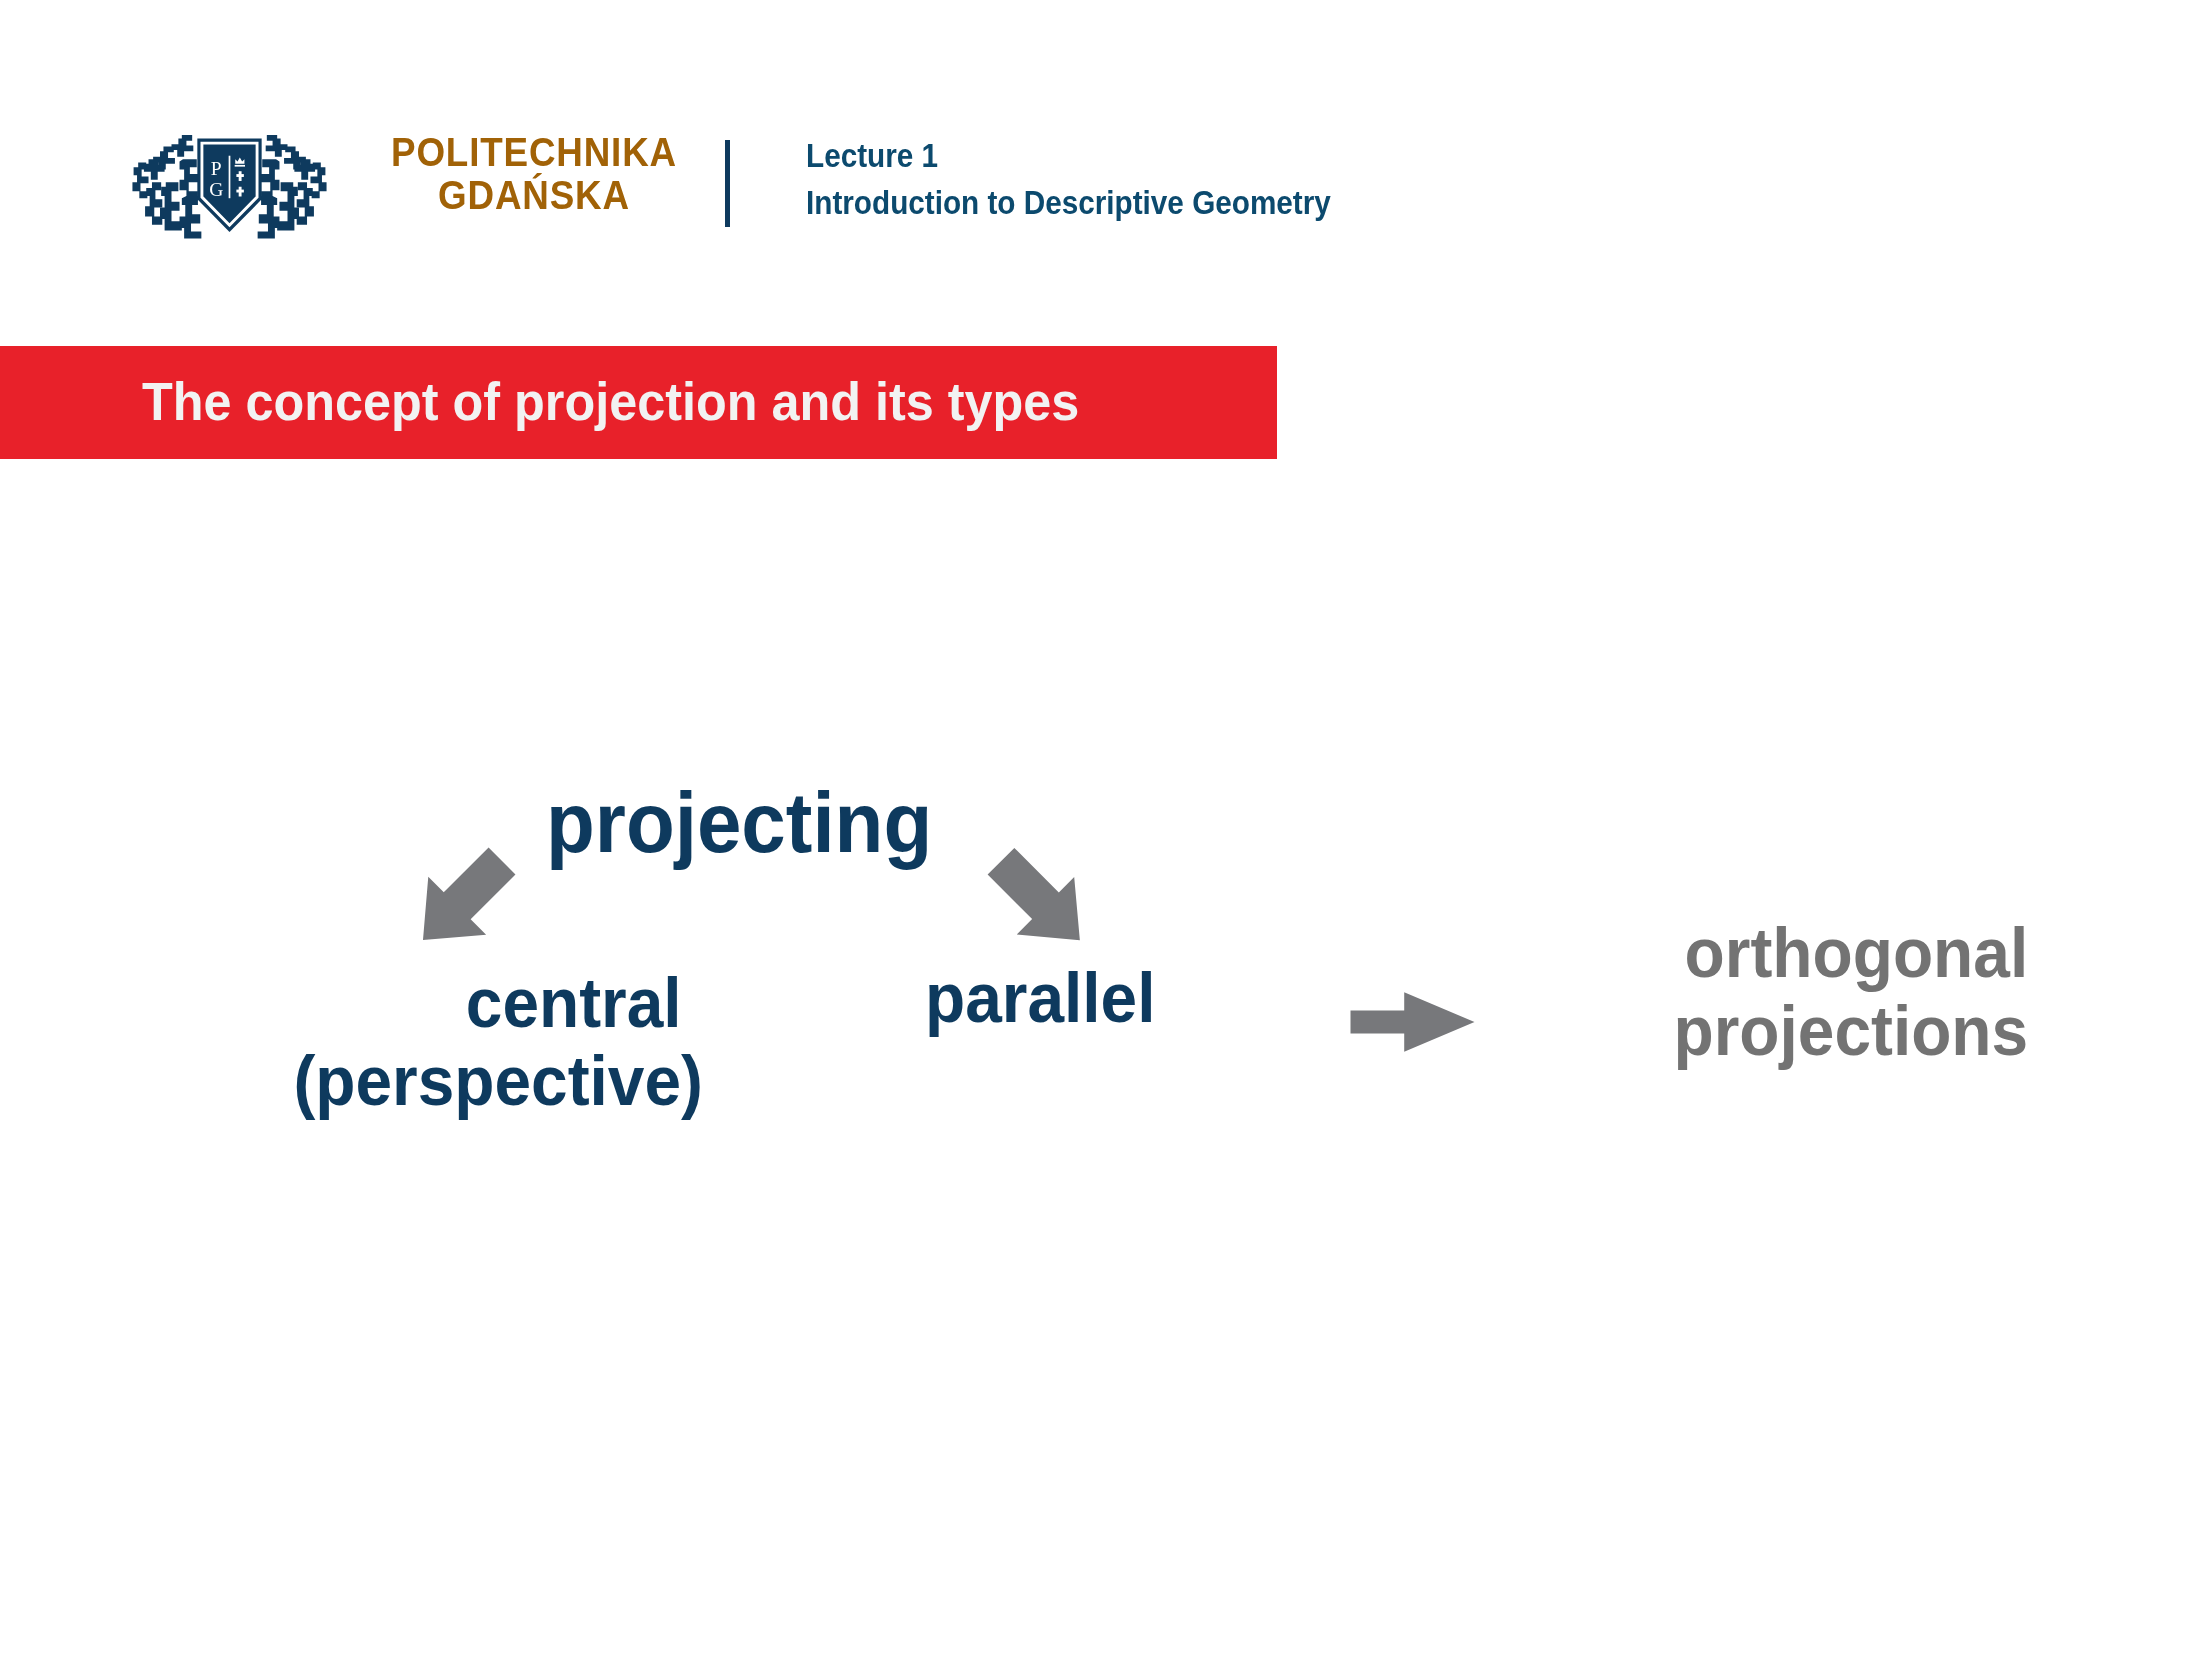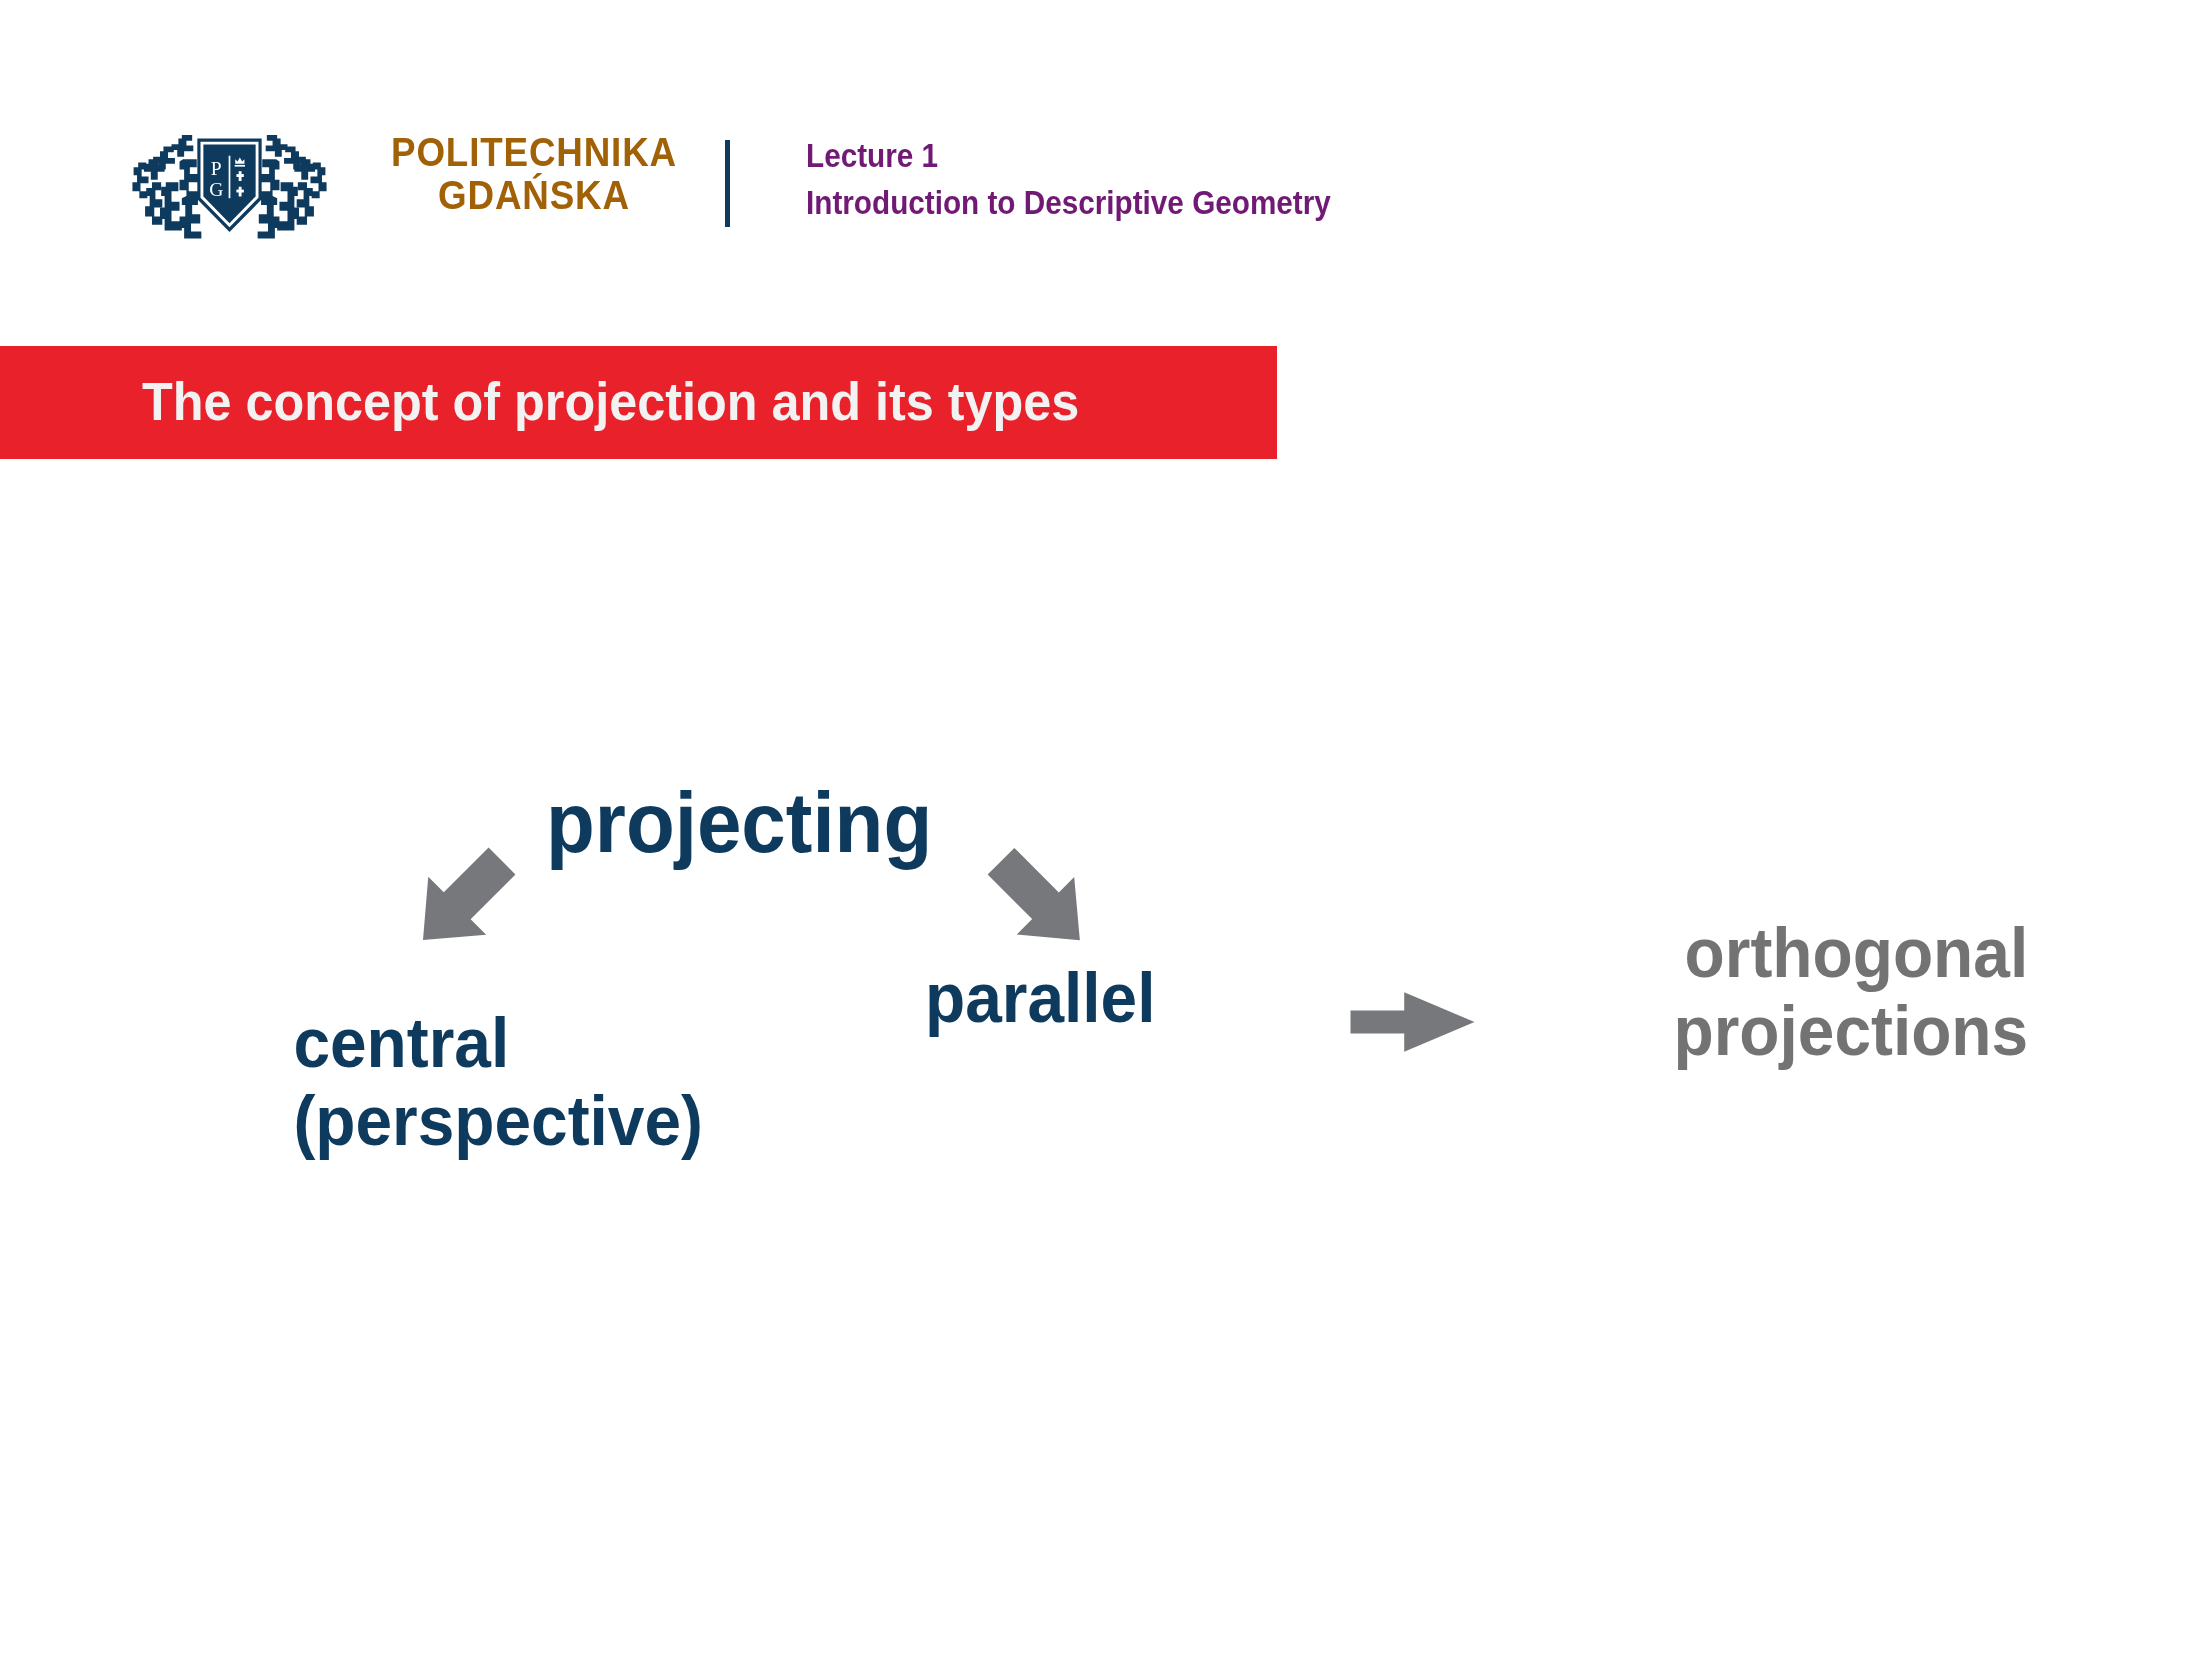--- a/index.html
+++ b/index.html
@@ -54,21 +54,21 @@
     top: 140px;
     width: 4.6px;
     height: 87px;
     background: #0E3A5E;
   }
 
   #lecture-block {
     position: absolute;
     left: 806px;
     top: 133px;
-    color: #701a75;
+    color: #0c4a6e;
     font-family: "Liberation Sans Narrow", "Liberation Sans", sans-serif;
     font-weight: bold;
     font-size: 33px;
     line-height: 1.42;
     white-space: nowrap;
   }
   #lecture-block .lec-line { display: block; transform: scaleX(0.90); transform-origin: left center; }
 
   
   #section-banner {
@@ -118,24 +118,23 @@
     font-size: 85px;
     color: #0E3A5E;
     transform: scaleX(0.94);
     transform-origin: left top;
   }
 
   #label-central {
     left: 281px;
     top: 240px;
     width: 413px;
-    text-align: left;
+    text-align: right;
     font-size: 70px;
     color: #0E3A5E;
-    margin-top: 40px;
   }
   #label-central .dg-line { display: block; transform: scaleX(0.94); }
 
   #label-parallel {
     left: 925px;
     top: 235px;
     font-size: 70px;
     color: #0E3A5E;
     transform: scaleX(0.94);
     transform-origin: left top;

